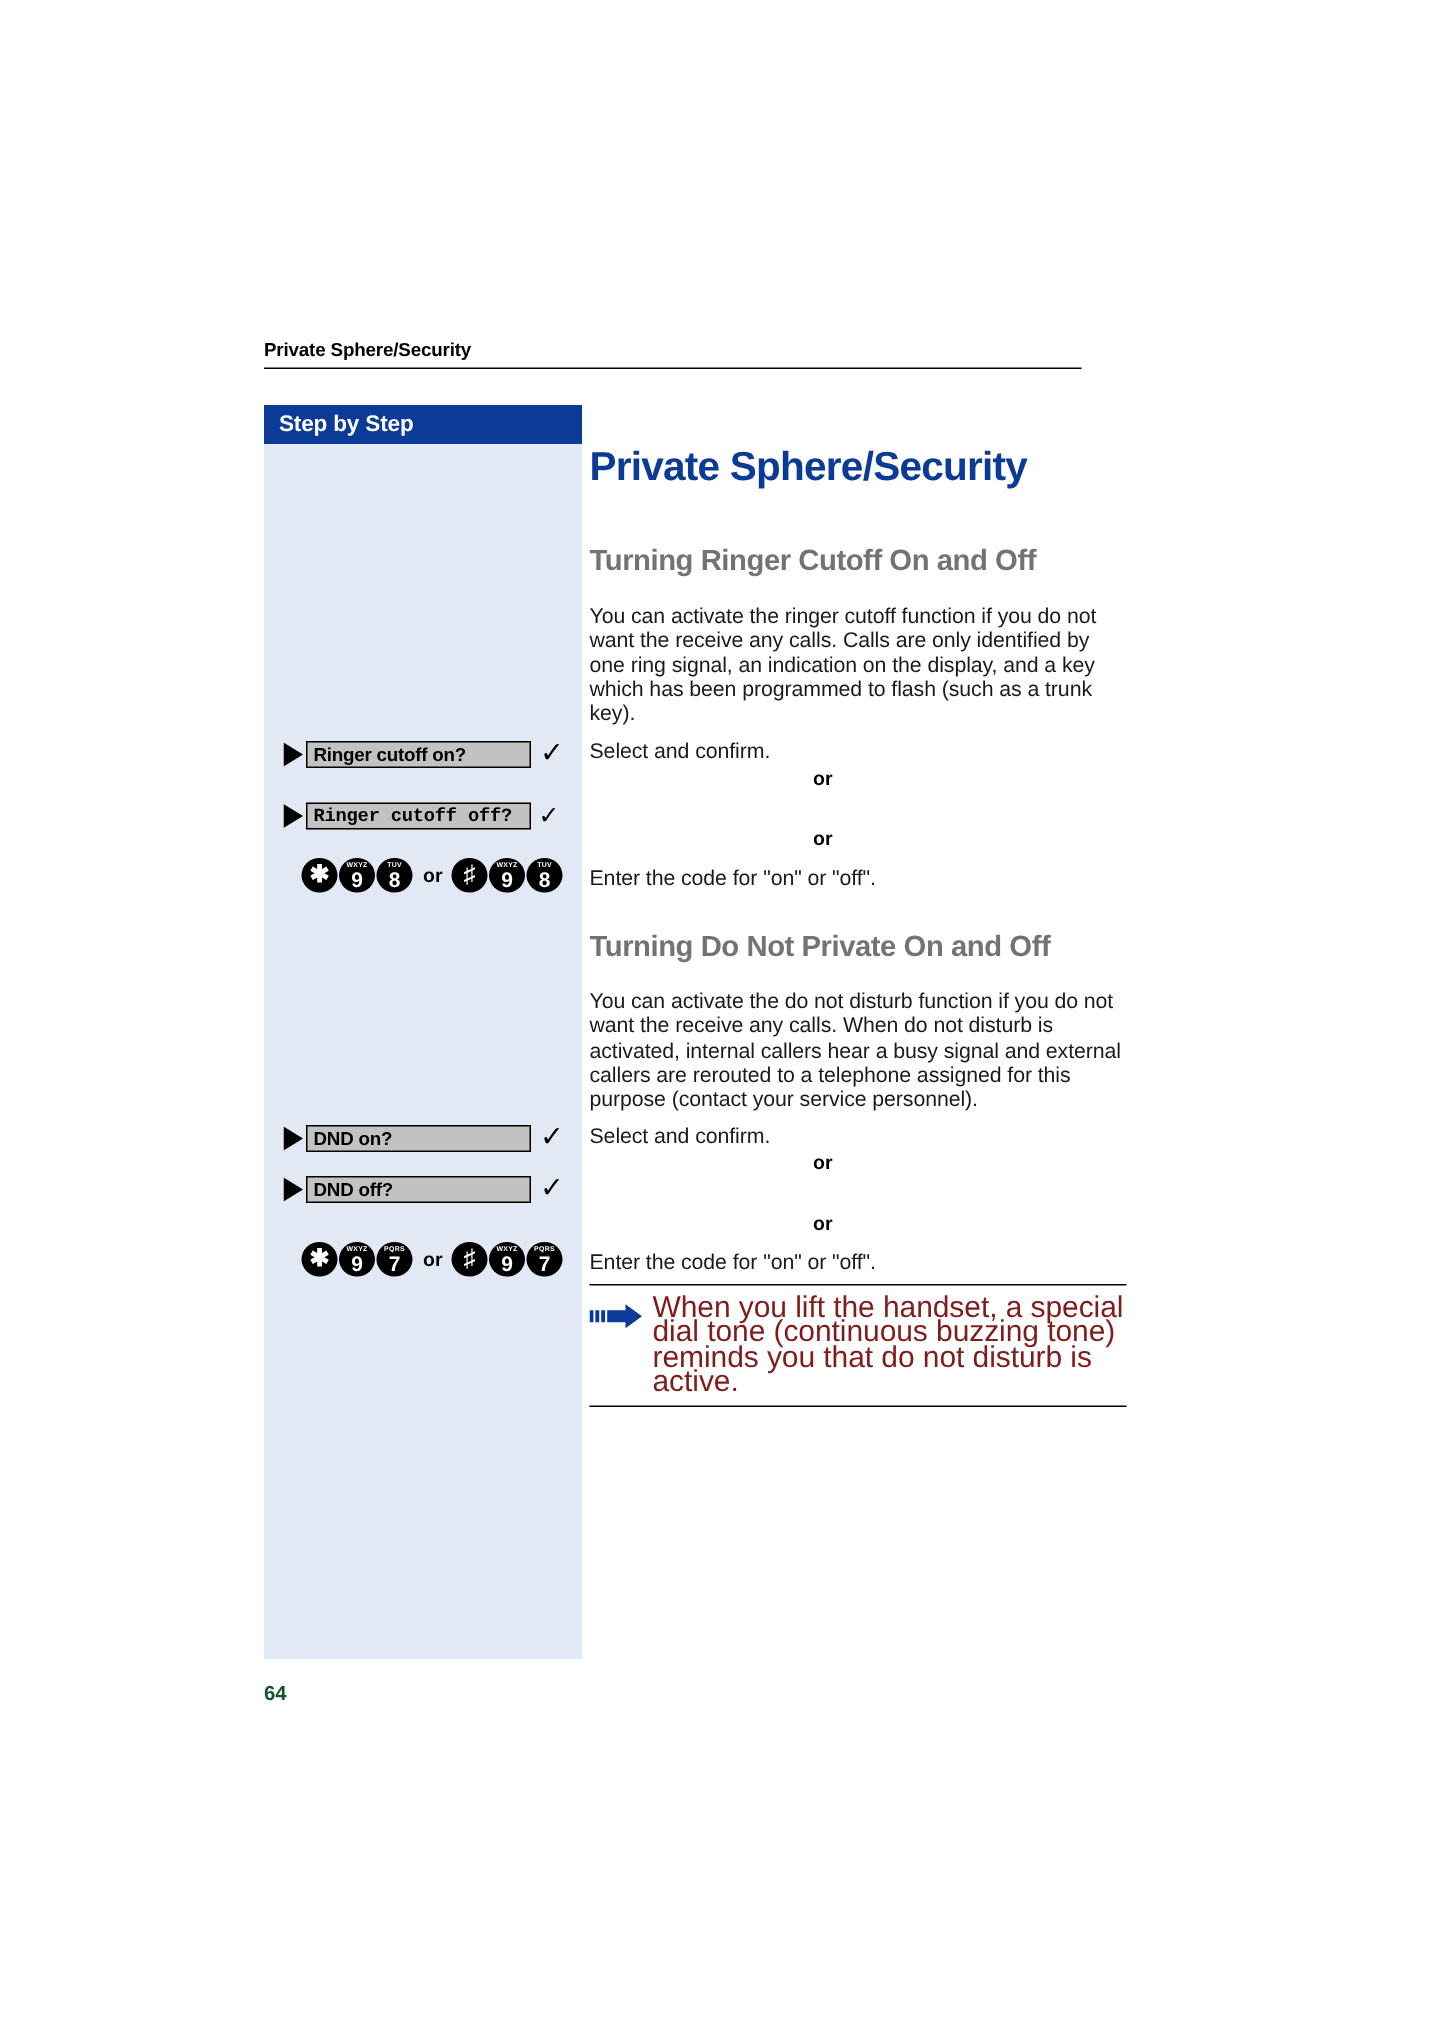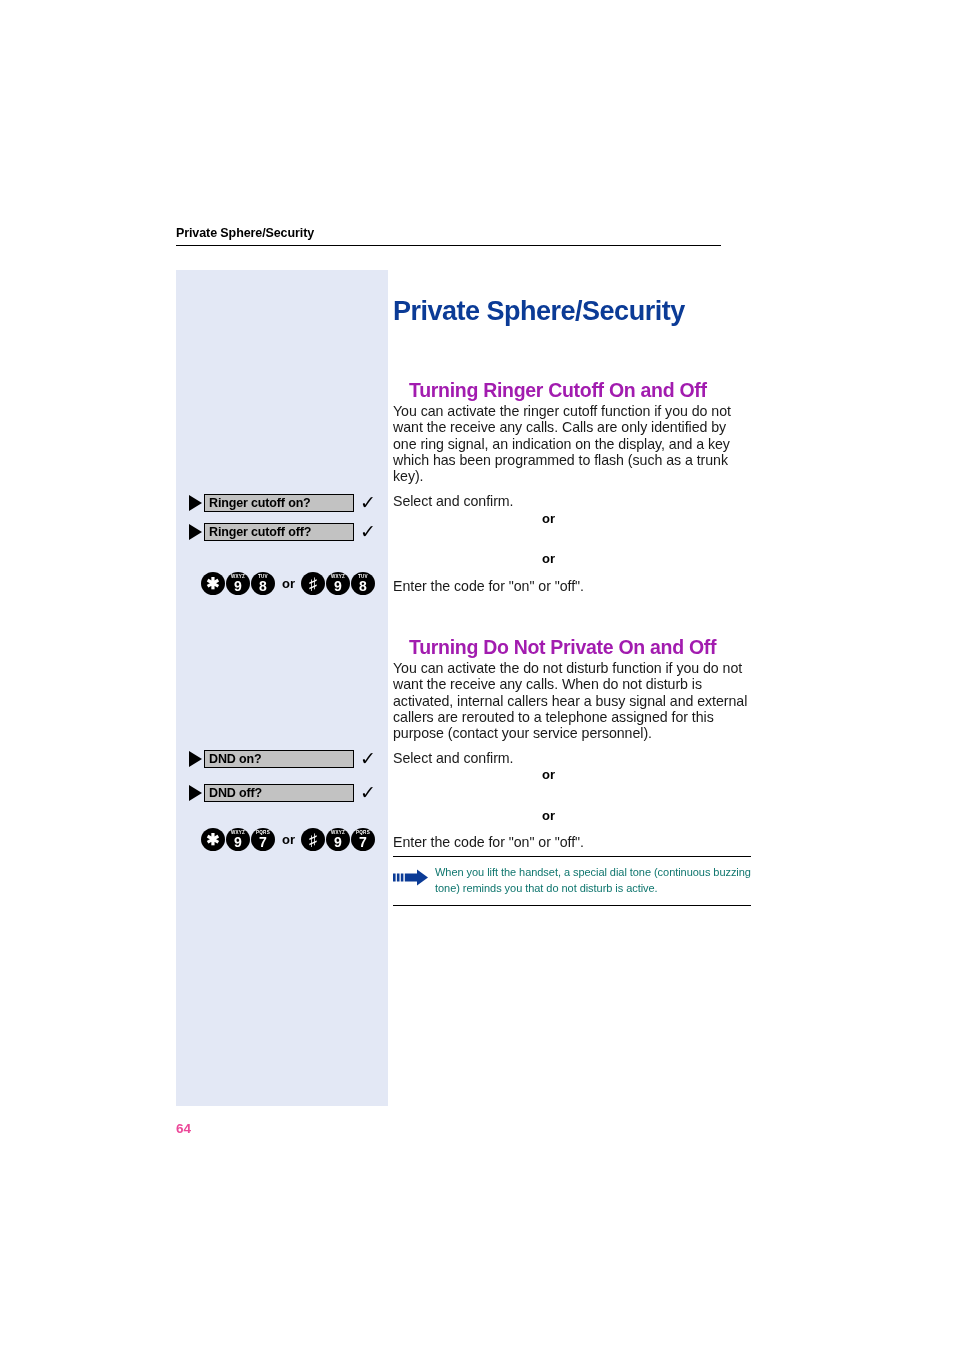--- a/index.html
+++ b/index.html
@@ -155,22 +155,22 @@
     font-weight: bold;
     letter-spacing: -0.5px;
     color: #0b3b96;
     margin: 0;
     line-height: 32px;
   }
   h2.section-title {
     font-size: 19.5px;
     font-weight: bold;
     letter-spacing: -0.3px;
-    color: #a21caf;
-    margin: 16px;
+    color: #737373;
+    margin: 0;
     line-height: 23px;
   }
   p.body-text {
     font-size: 14.2px;
     line-height: 16.3px;
     color: #1a1a1a;
     margin: 0;
     letter-spacing: -0.05px;
   }
   p.body-text b { font-weight: normal; }
@@ -187,63 +187,66 @@
     border-bottom: 1.6px solid #000;
     padding: 7px 0 8px 0;
     display: flex;
   }
   #note-icon-wrap {
     flex: 0 0 42px;
     padding-top: 5px;
   }
   #note-body { flex: 1 1 auto; }
   #note-body p {
-    font-size: 11px;
+    font-size: 20px;
     line-height: 16.3px;
-    color: #0f766e;
+    color: #7f1d1d;
     margin: 0;
     letter-spacing: -0.05px;
   }
   #note-body p + p { margin-top: 13px; }
 
   
   #folio {
     position: absolute;
     left: 176px; top: 1121px;
     font-size: 13.5px;
     font-weight: bold;
-    color: #ec4899;
+    color: #14532d;
   }
 </style>
 </head>
 <body>
 
 <div id="running-head">
   <div class="rh-text">Private Sphere/Security</div>
   <div class="rh-rule"></div>
 </div>
 
 <div id="sidebar">
 
+  <div id="sidebar-header">
+    <span>Step by Step</span>
+  </div>
 
   <div class="side-row" style="top:223px;">
     <span class="tri-icon">
       <svg width="13" height="16" viewBox="0 0 13 16">
           <polygon points="0,0 13,8 0,16" fill="#000"></polygon>
         </svg>
     </span>
     <span class="grey-box">
       <span>Ringer cutoff on?</span>
     </span>
     <span class="check-mark">✓</span>
   </div>
 
   <div class="or-word" style="left:366px; top:241px;">or</div>
 
-  <div class="side-row" style="top:252px;">
+  <div class="side-row" style="top:264px;font-family:Liberation Mono, monospace;">
     <span class="tri-icon">
       <svg width="13" height="16" viewBox="0 0 13 16">
           <polygon points="0,0 13,8 0,16" fill="#000"></polygon>
         </svg>
     </span>
     <span class="grey-box">
       <span>Ringer cutoff off?</span>
     </span>
     <span class="check-mark">✓</span>
   </div>

